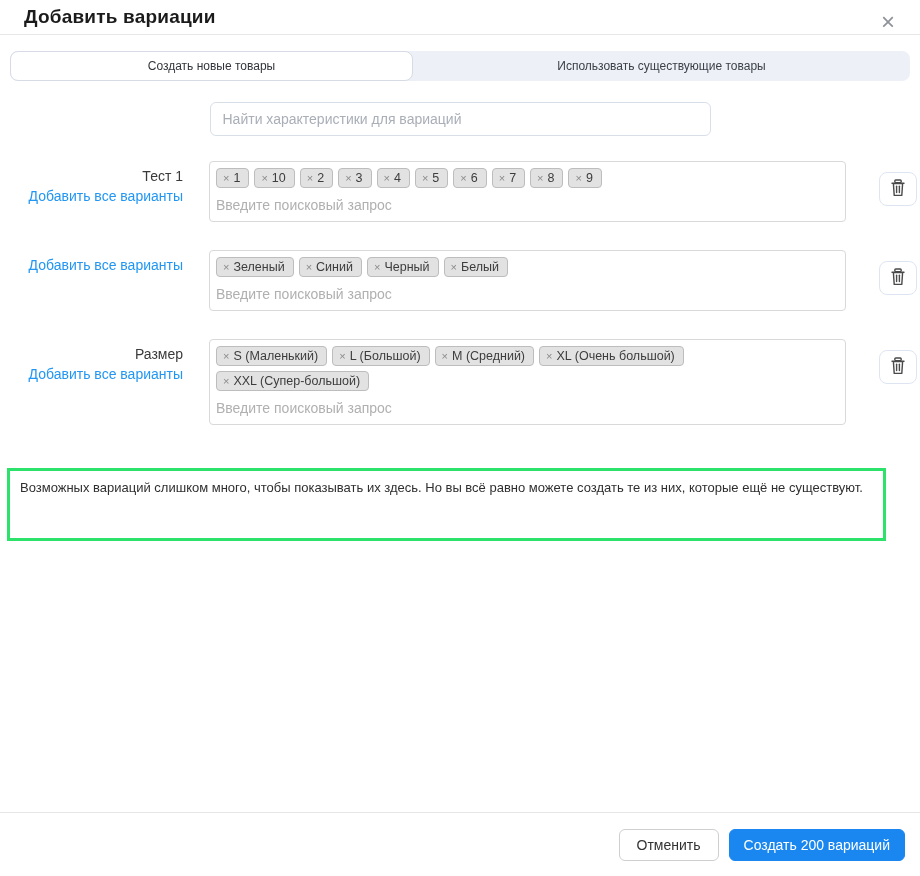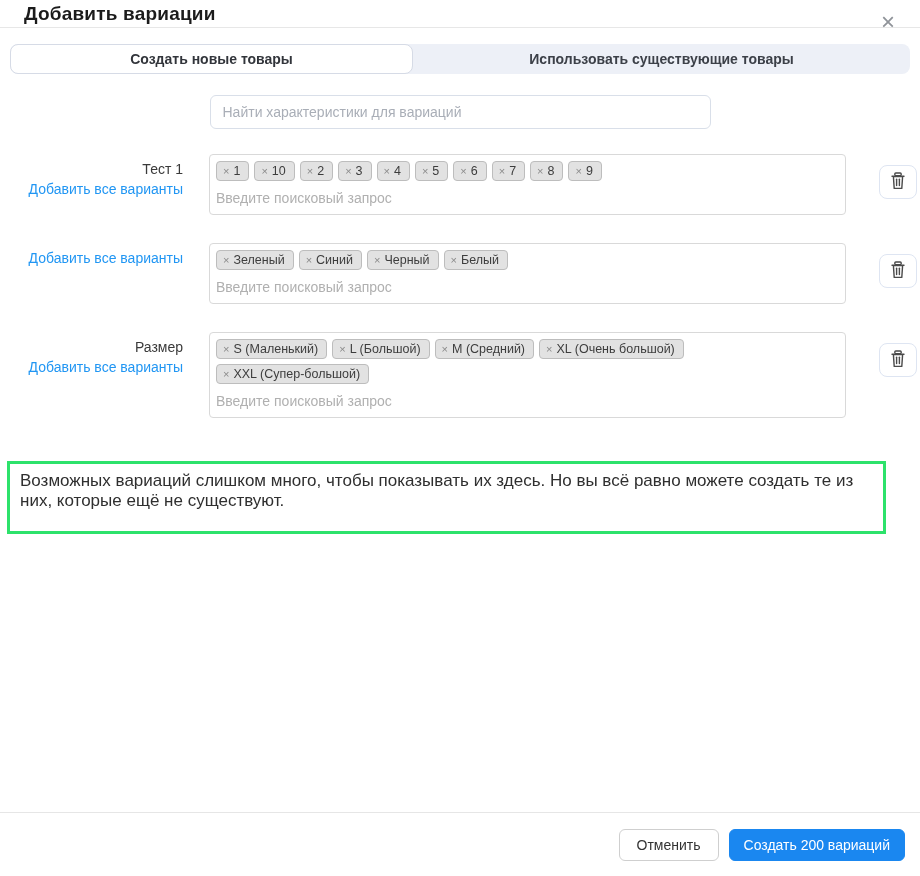--- a/index.html
+++ b/index.html
@@ -2,32 +2,32 @@
 <html style="--accent: #1a87f0; --link: #2196f3; --notice-border: #2de26b;"><head>
 <meta charset="utf-8">
 <style>
   * { box-sizing: border-box; margin: 0; padding: 0; }
   html, body { width: 920px; height: 876px; background: #fff; }
   body { font-family: "Liberation Sans", "DejaVu Sans", sans-serif; color: #333; overflow: hidden; }
 
   .modal { display: flex; flex-direction: column; width: 920px; height: 876px; background: #fff; }
 
   
-  .modal-header { position: relative; height: 28px; flex: none; display: flex; align-items: center;
+  .modal-header { position: relative; height: 35px; flex: none; display: flex; align-items: center;
                   padding: 0 24px; border-bottom: 1px solid #e7e7e7; }
   .modal-title { font-size: 19px; font-weight: 700; color: #1b1b1b; letter-spacing: .2px; }
   .close-btn { position: absolute; right: 18px; top: 8px; width: 28px; height: 28px; border: none;
                background: transparent; color: #8f9399; font-size: 24px; line-height: 26px;
                font-weight: 300; cursor: pointer; }
 
   
   .tab-bar { flex: none; display: flex; margin: 16px 10px 0 10px; height: 30px;
              background: #edf0f7; border-radius: 8px; }
-  .tab { display: flex; align-items: center; justify-content: center; font-size: 14px;
-         color: #3c4048; cursor: pointer; font-weight: bold; }
+  .tab { display: flex; align-items: center; justify-content: center; font-size: 12px;
+         color: #3c4048; cursor: pointer; }
   .tab.active { width: 403px; background: #fff; border: 1px solid #d6dbe6; border-radius: 8px;
                 color: #32353b; }
   .tab.inactive { flex: 1; border-radius: 0 8px 8px 0; }
 
   
   .search-wrap { flex: none; display: flex; justify-content: center; margin-top: 21px; }
   .search-input { width: 501px; height: 34px; border: 1px solid #d9dfe9; border-radius: 6px;
                   padding: 0 12px; font-size: 14px; color: #b91c1c; outline: none;
                   font-family: inherit; }
   .search-input::placeholder { color: #a9aeb7; }
@@ -49,21 +49,21 @@
   .tag-input { border: none; outline: none; width: 98%; margin-top: 7px; height: 19px;
                font-size: 14px; color: #333; font-family: inherit; }
   .tag-input::placeholder { color: #b0b0b0; }
   .trash-btn { margin-left: 23px; margin-top: 11px; width: 38px; height: 34px; flex: none;
                background: #fff; border: 1px solid #dee5f2; border-radius: 8px; cursor: pointer;
                display: flex; align-items: center; justify-content: center; }
 
   
   .notice { flex: none; margin: 15px 34px 0 7px; height: 73px;
             border: 3px solid var(--notice-border, #2de26b); padding: 7px 10px;
-            font-size: 17px; line-height: 20px; color: #2f2f2f; background: #fff; }
+            font-size: 13px; line-height: 20px; color: #2f2f2f; background: #fff; }
 
   .content-spacer { flex: 1; }
 
   
   .modal-footer { flex: none; height: 64px; border-top: 1px solid #e6e6e6; display: flex;
                   align-items: center; justify-content: flex-end; gap: 10px;
                   padding-right: 15px; background: #fff; }
   .btn { height: 32px; border-radius: 6px; font-size: 14px; cursor: pointer;
          font-family: inherit; }
   .btn-cancel { padding: 0 17px; background: #fff; border: 1px solid #cfcfcf; color: #333; }

